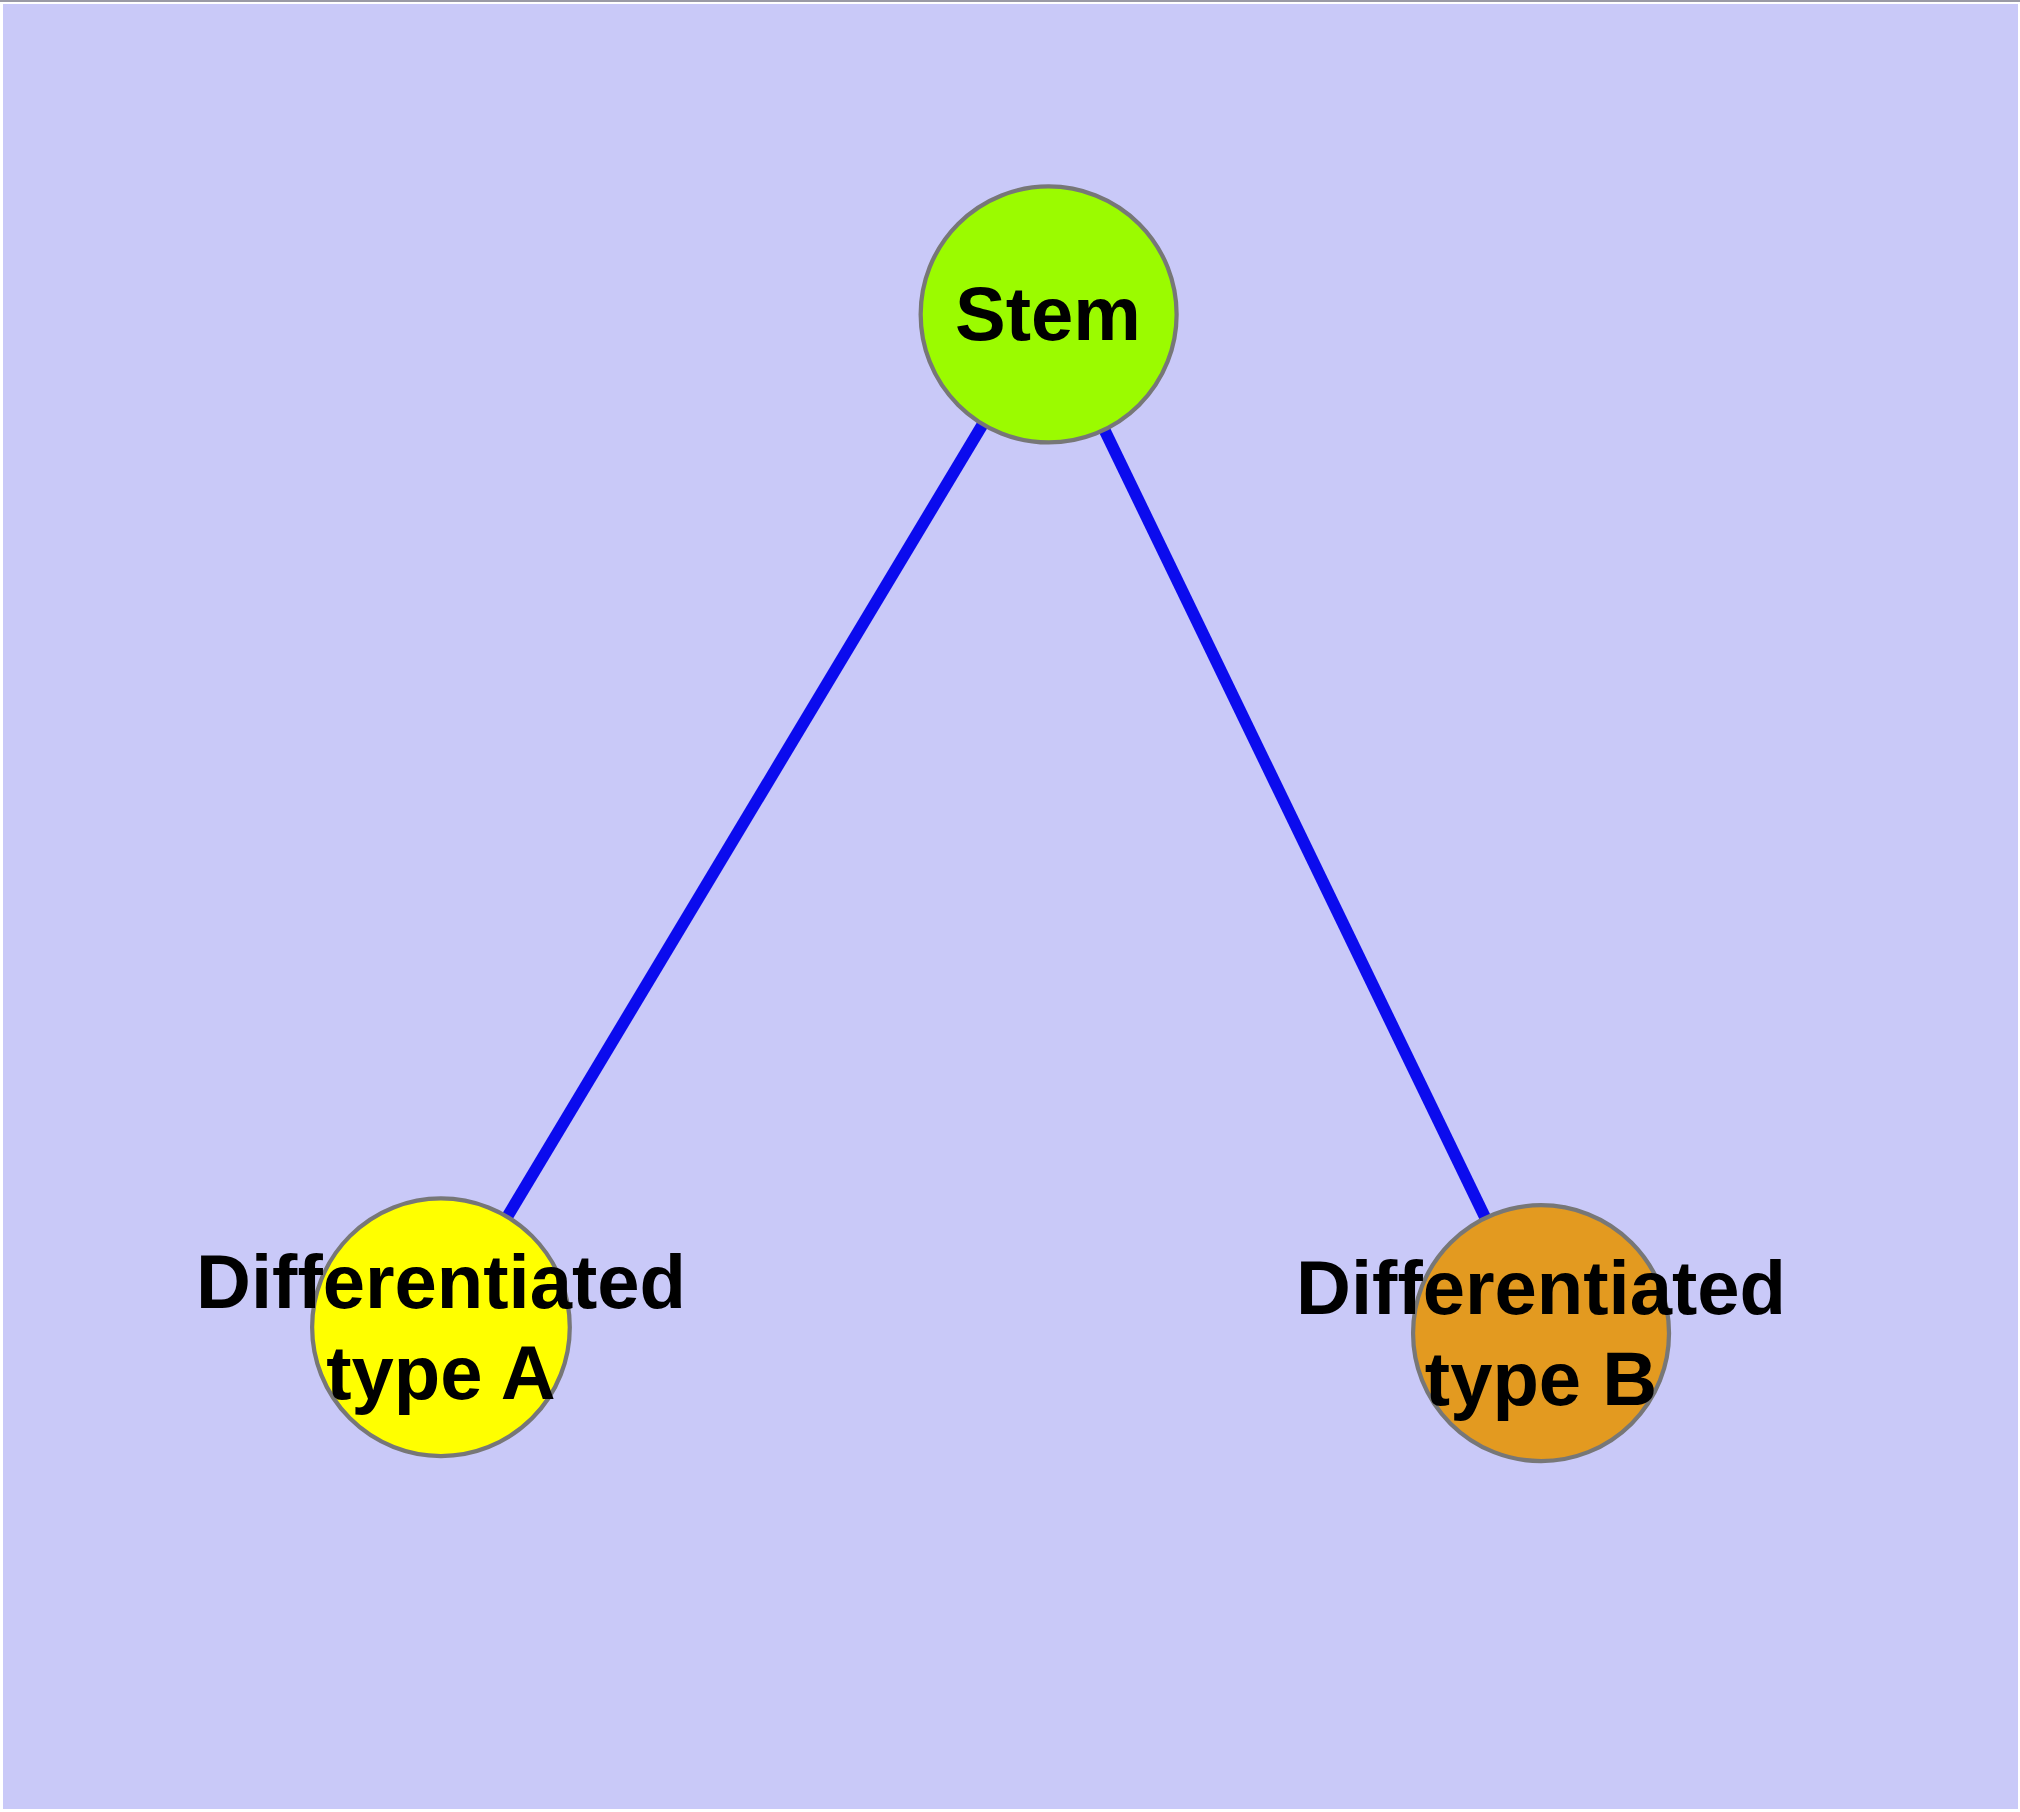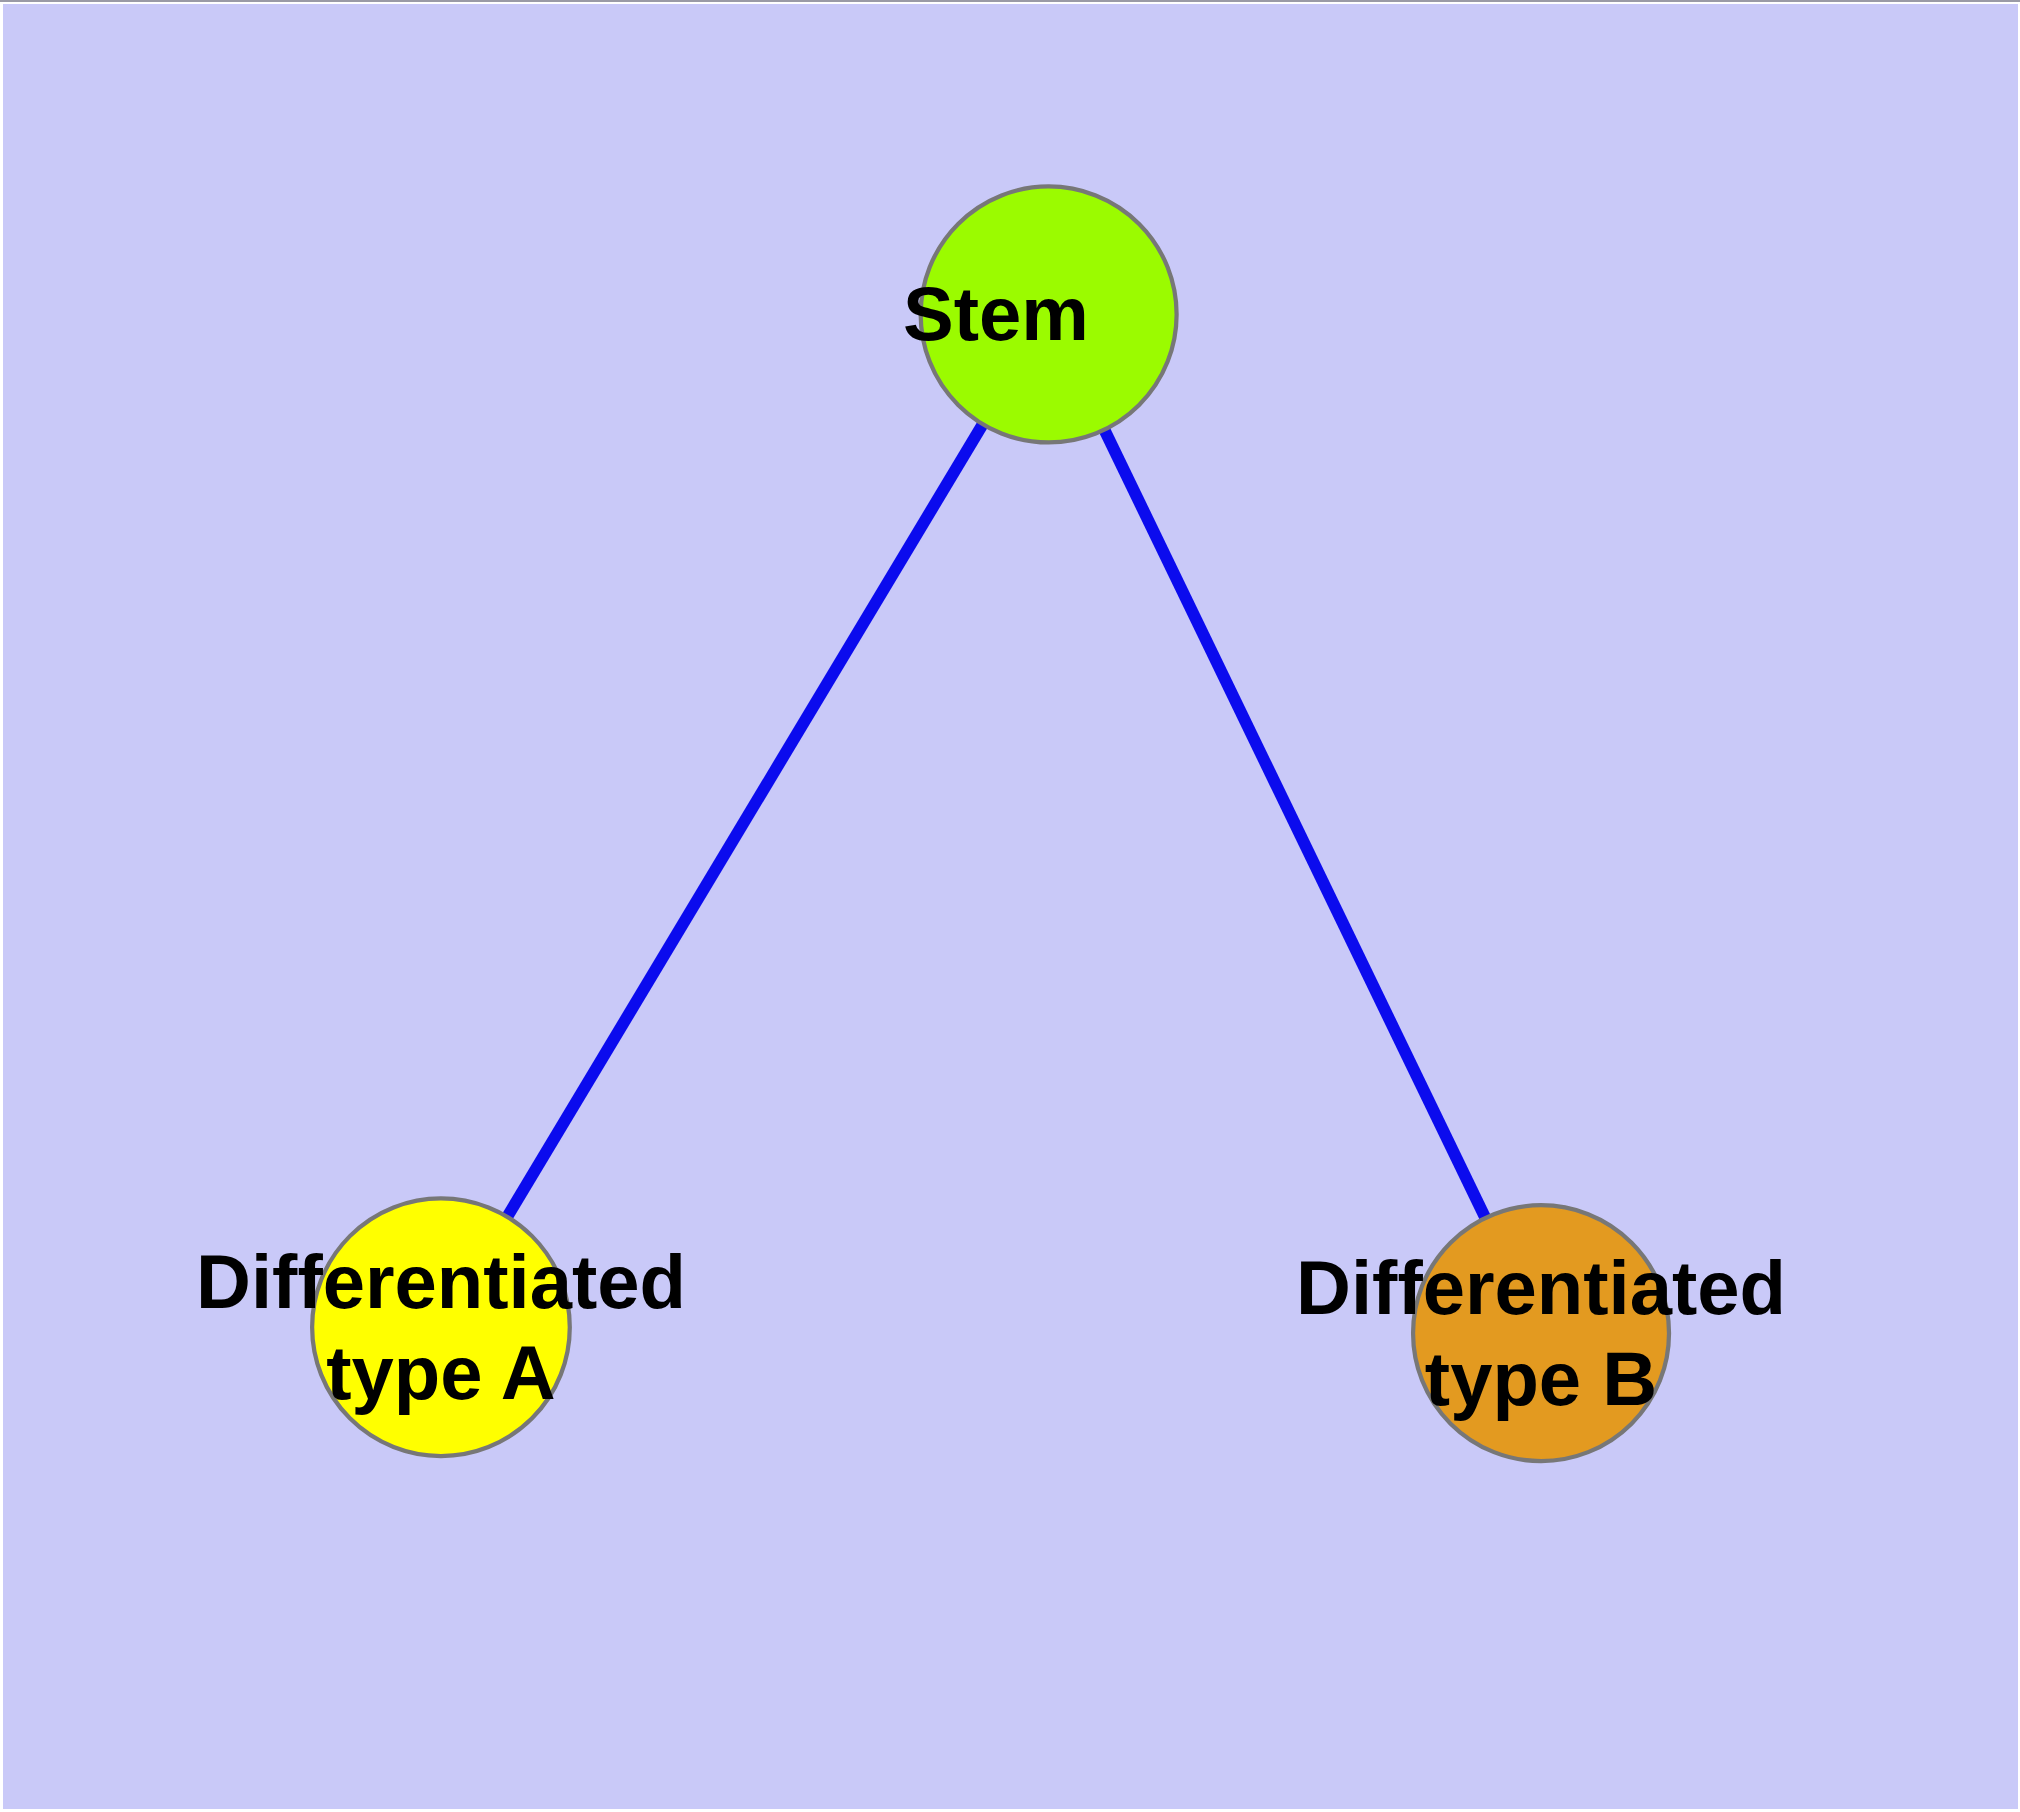--- a/index.html
+++ b/index.html
@@ -42,21 +42,21 @@
     position: absolute;
     transform: translate(-50%, -50%);
     color: #000000;
     font-weight: bold;
     font-size: 76px;
     line-height: 1.2;
     text-align: center;
     white-space: pre-line;
     letter-spacing: 0px;
   }
-  .label-stem   { left: 996px; top: 314px;  }
+  .label-stem   { left: 1048px; top: 314px;  }
   .label-type-a { left: 441px;  top: 1327px; }
   .label-type-b { left: 1541px; top: 1333px; }
 </style>
 </head>
 <body>
 
 <div class="top-hairline"></div>
 
 <div class="canvas"></div>
 

